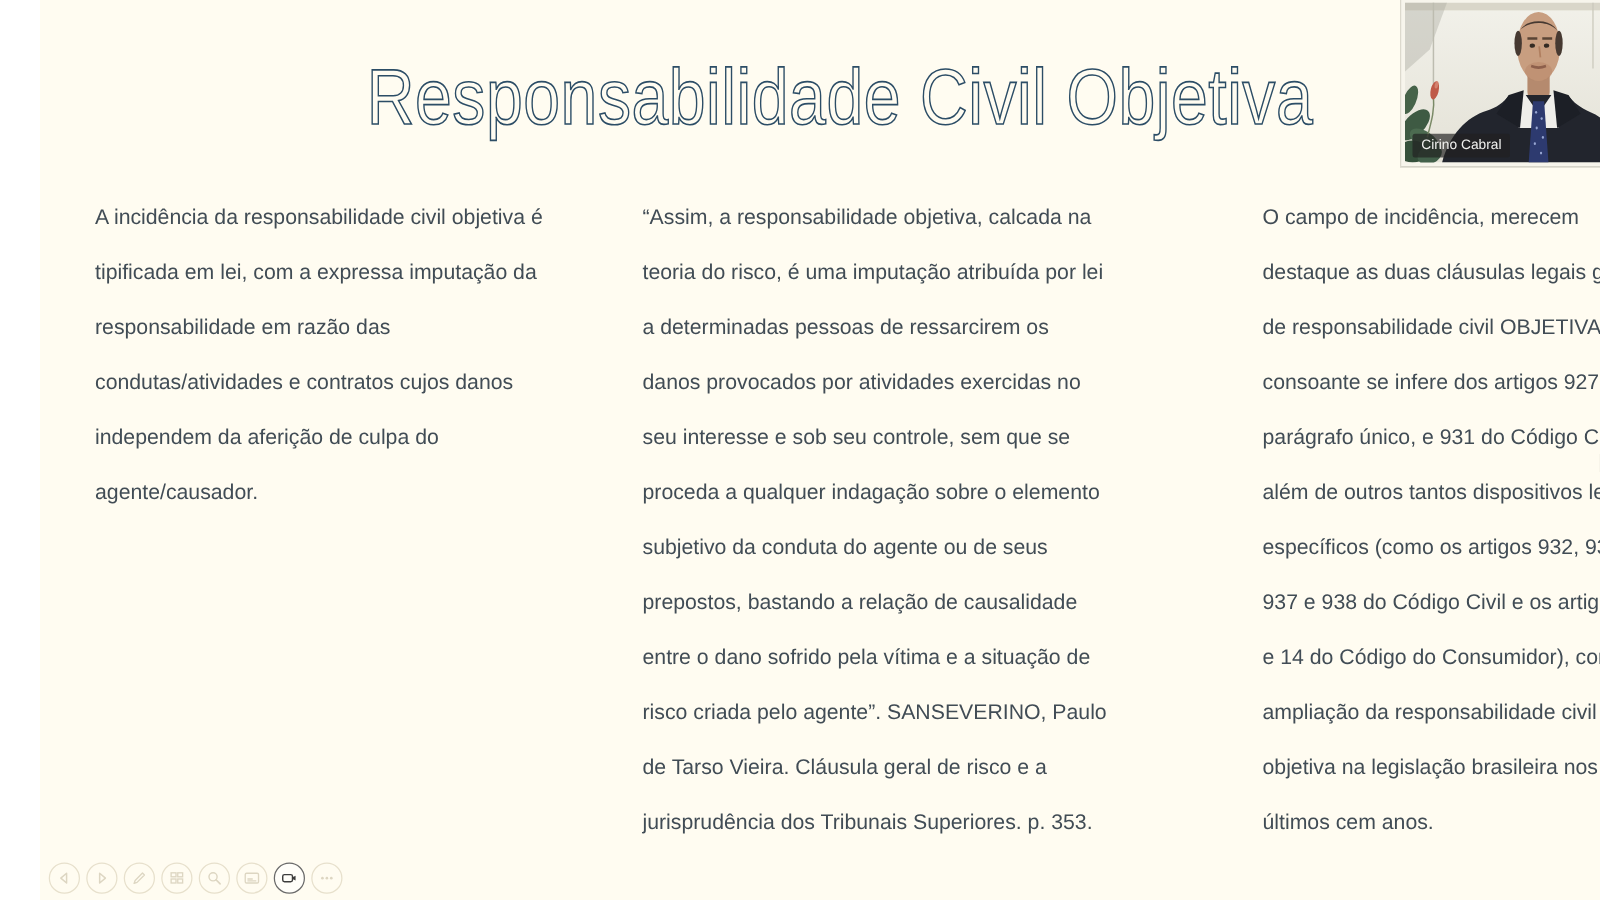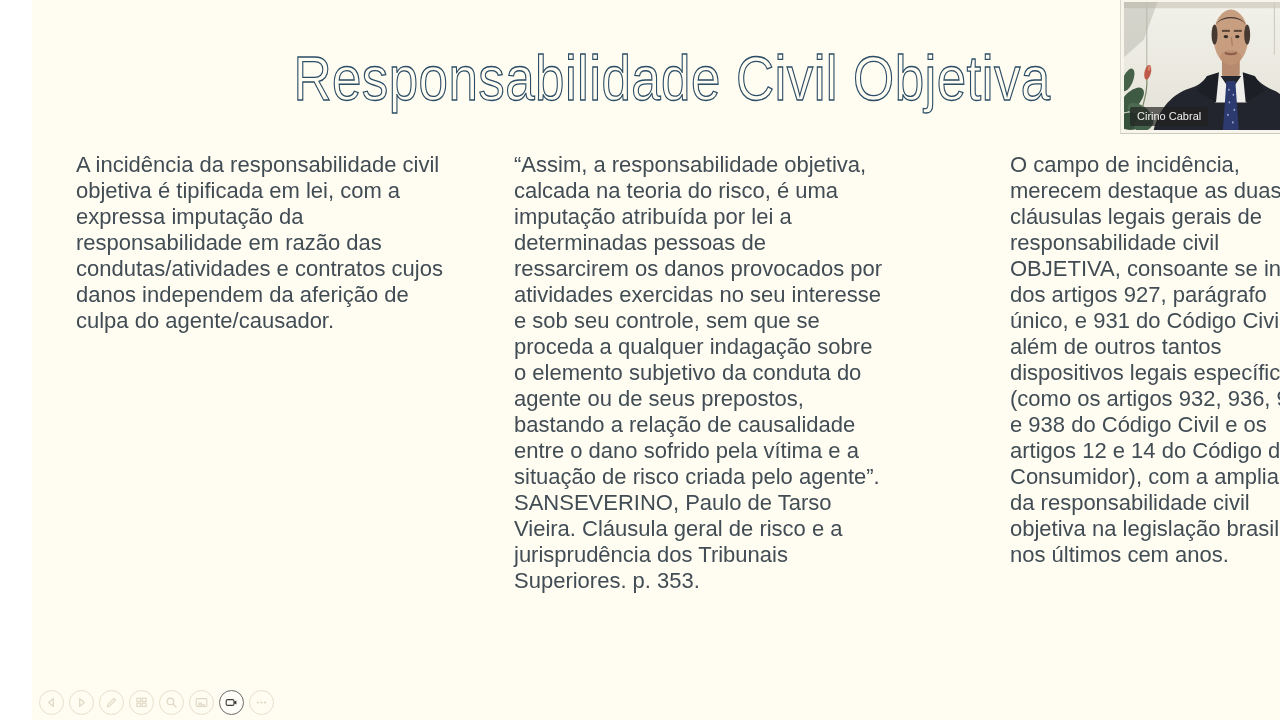--- a/index.html
+++ b/index.html
@@ -28,21 +28,21 @@
     font-family:"Liberation Sans",sans-serif;
     font-size:63px;font-weight:300;letter-spacing:.5px;
     color:var(--title-color);
     transform:scaleX(.84);
   }
   @supports (-webkit-text-stroke:1px #000){
     .slide-title{color:transparent;-webkit-text-stroke:1.3px var(--title-color);}
   }
   .col{
     position:absolute;top:152px;
-    font-size:22px;line-height:26px;color:var(--body-color);
+    font-size:17px;line-height:44px;color:var(--body-color);
   }
   .col p{margin:0 0 34px 0;}
   .col-1{left:44px;width:386px;}
   .col-2{left:482px;width:372px;}
   .col-3{left:978px;width:318px;}
 
   
   .webcam{
     position:absolute;top:0;right:0;width:192px;height:134px;
     background:#f7f5ec;border-left:1px solid #dcd9cd;border-bottom:1px solid #ccc9bd;

